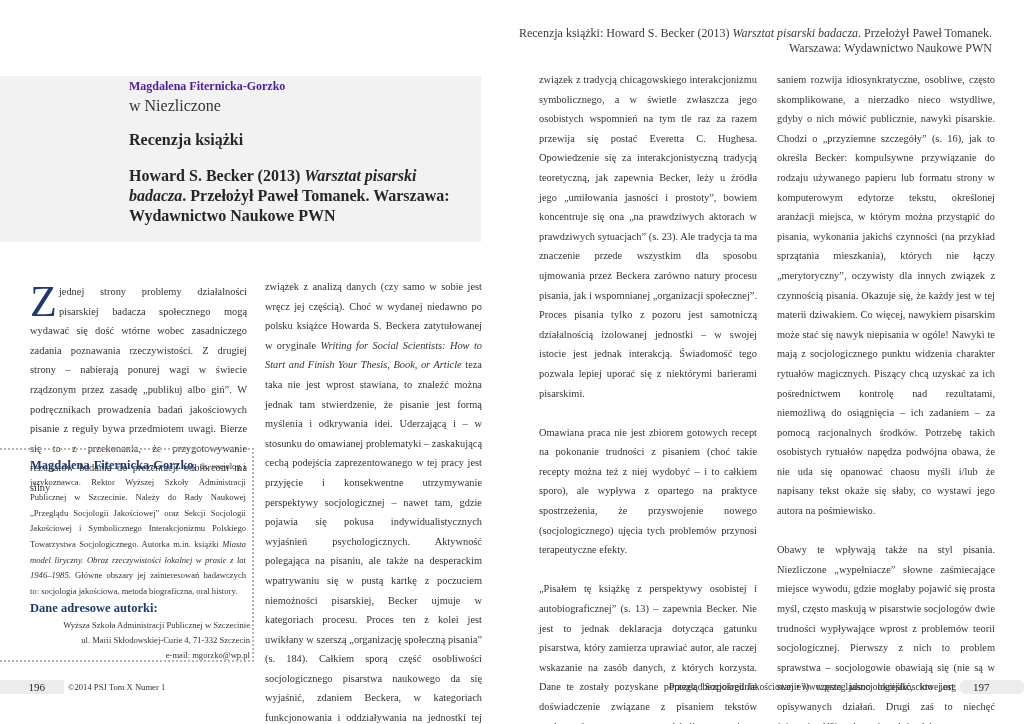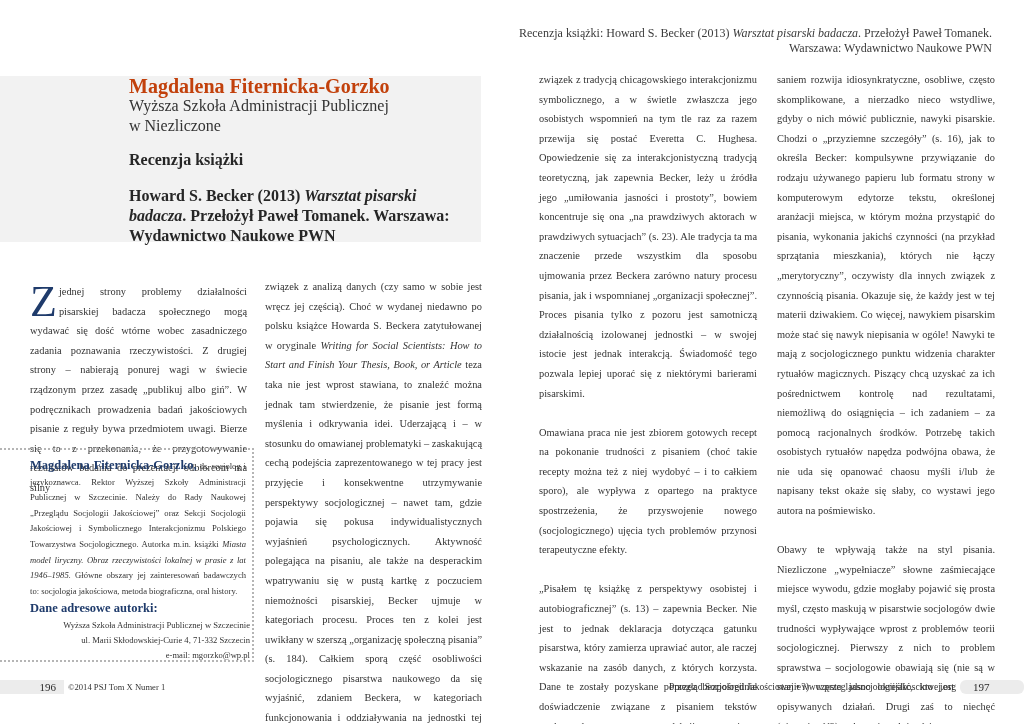--- a/index.html
+++ b/index.html
@@ -10,21 +10,21 @@
     position: absolute; right: 32px; top: 26px; width: 500px;
     font-size: 12px; line-height: 15px; text-align: right; color: #3a3a3a;
   }
   .running-head i { font-style: italic; }
 
   .title-box {
     position: absolute; left: 0; top: 76px; width: 481px; height: 166px;
     background: #f2f2f2;
   }
   .title-inner { position: absolute; left: 129px; top: 0; width: 340px; }
-  .author-name { font-size: 20px; font-weight: bold; line-height: 20px; color: #c2410c; }
+  .author-name { font-size: 12px; font-weight: bold; line-height: 20px; color: #4c1d95; }
   .affil { font-size: 16px; line-height: 20px; color: #333; }
   .review-label { font-size: 16px; font-weight: bold; line-height: 20px; margin-top: 14px; color: #262626; }
   .book-title { font-size: 16px; font-weight: bold; line-height: 20px; margin-top: 16px; color: #262626; }
   .book-title i { font-style: italic; }
 
   .col {
     position: absolute; font-size: 10.4px; line-height: 19.6px; text-align: justify; color: #333;
     hyphens: manual;
   }
   .col p { margin: 0; }
@@ -55,42 +55,41 @@
     position: absolute; left: 30px; top: 151px;
     font-size: 12.5px; font-weight: bold; color: #1f3b6b;
   }
   .addr {
     position: absolute; left: 30px; top: 168px; width: 220px;
     font-size: 8.6px; line-height: 15px; color: #333; text-align: right;
   }
 
   .foot-left-num {
     position: absolute; left: 0; top: 680px; width: 64px; height: 14px; background: #ececec;
-    font-size: 11px; line-height: 14px; text-align: right; padding-right: 8px; color: #2b2b2b;
+    font-size: 11px; line-height: 14px; text-align: right; padding-right: 19px; color: #2b2b2b;
   }
   .foot-left-text {
     position: absolute; left: 68px; top: 681px; font-size: 8.6px; line-height: 12px; color: #333;
   }
   .foot-right-text {
     position: absolute; right: 68px; top: 681px; font-size: 9.6px; line-height: 12px; color: #333; padding-left: 6px;
   }
   .foot-right-num {
     position: absolute; right: 0; top: 680px; width: 64px; height: 14px; background: #ececec;
     font-size: 11px; line-height: 14px; text-align: left; padding-left: 13px; color: #2b2b2b; border-radius: 6px;
   }
 </style>
 </head>
 <body>
 
 <div class="running-head"><span>Recenzja książki: Howard S. Becker (2013) </span><i>Warsztat pisarski badacza</i><span>. Przełożył Paweł Tomanek. Warszawa: Wydawnictwo Naukowe PWN</span></div>
 
 <div class="title-box">
   <div class="title-inner">
     <div class="author-name">Magdalena Fiternicka-Gorzko</div>
-    <div class="affil">Wyższa Szkoła Administracji Publicznej</div>
     <div class="affil">w Niezliczone</div>
     <div class="review-label">Recenzja książki</div>
     <div class="book-title"><span>Howard S. Becker (2013) </span><i>Warsztat pisarski badacza</i><span>. Przełożył Paweł Tomanek. Warszawa: Wydawnictwo Naukowe PWN</span></div>
   </div>
 </div>
 
 <div class="col col1">
   <p><span class="dropcap">Z</span><span> jednej strony problemy działalności pisarskiej badacza społecznego mogą wydawać się dość wtórne wobec zasadniczego zadania poznawania rzeczywistości. Z drugiej strony – nabierają ponurej wagi w świecie rządzonym przez zasadę „publikuj albo giń”. W podręcznikach prowadzenia badań jakościowych pisanie z reguły bywa przedmiotem uwagi. Bierze się to z przekonania, że przygotowywanie rezultatów badania do prezentacji odbiorcom ma silny</span></p>
 </div>
 

